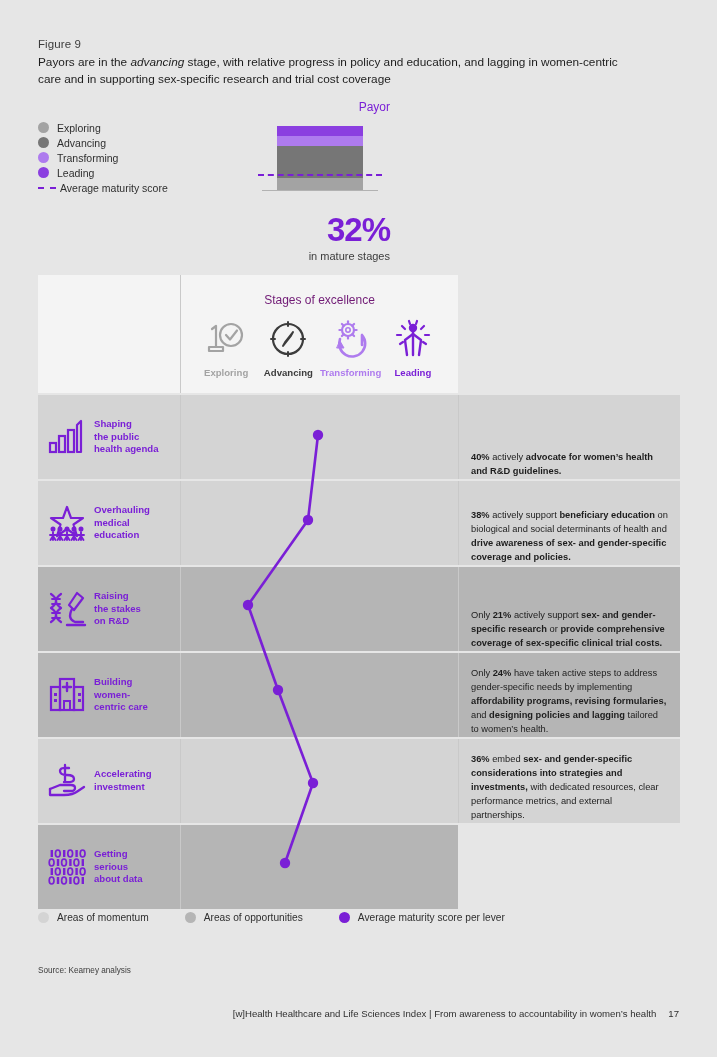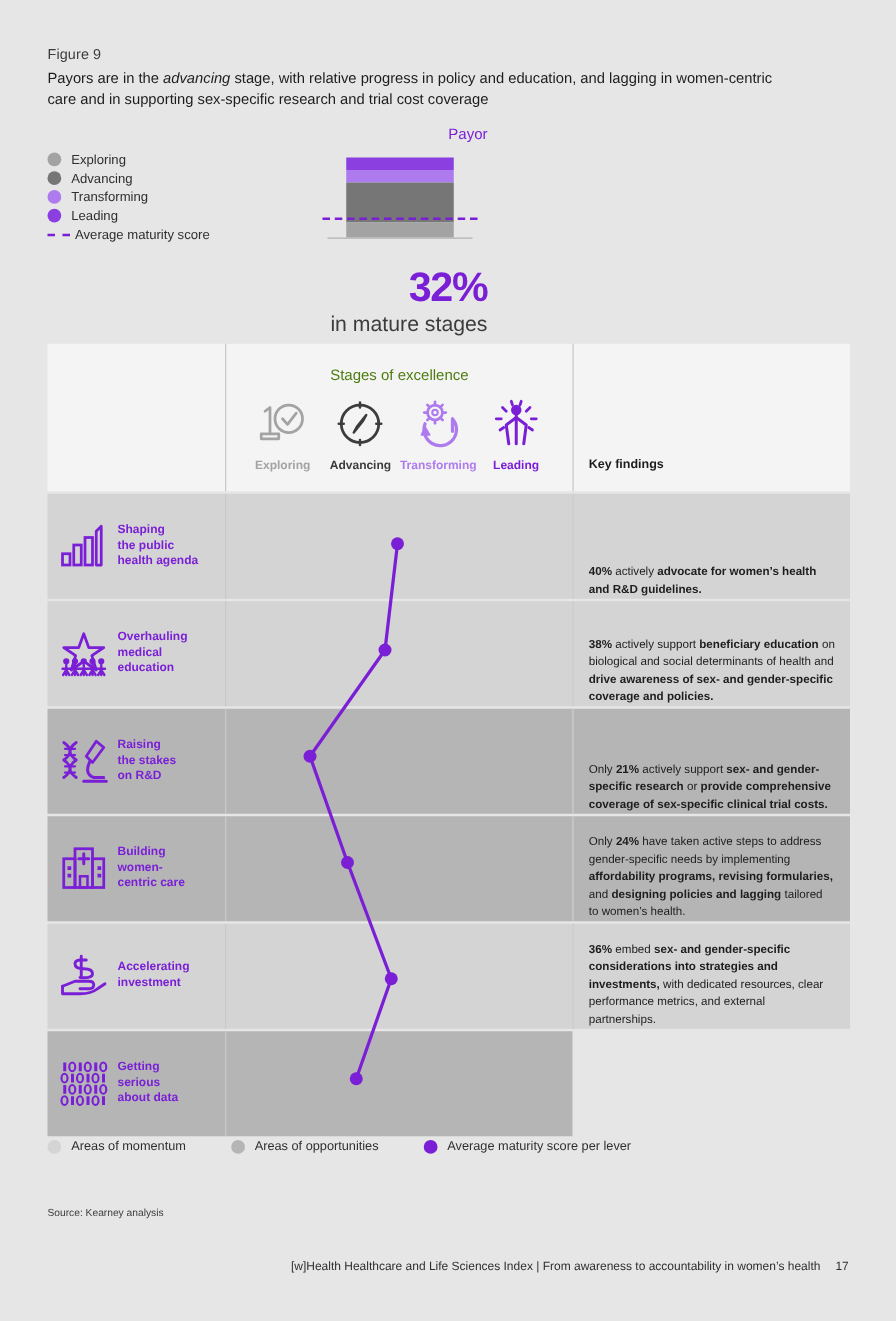--- a/index.html
+++ b/index.html
@@ -32,33 +32,33 @@
 
   
   #payor-block { position: absolute; left: 250px; top: 100px; width: 140px; text-align: right; }
   #payor-title { font-size: 12px; color: #7a1fd6; margin-bottom: 12px; }
   #payor-chart { position: relative; width: 140px; height: 78px; margin: 0 auto; }
   #payor-bar { position: absolute; left: 27px; top: 0; width: 86px; height: 64px; }
   .seg { width: 100%; }
   #payor-baseline { position: absolute; left: 12px; right: 12px; top: 64px; height: 1px; background: #b2b2b2; }
   #payor-avgline { position: absolute; left: 8px; right: 8px; top: 48px; height: 0; border-top: 2px dashed #7a1fd6; }
   #payor-pct { font-size: 33px; font-weight: bold; color: #7a1fd6; line-height: 1.1; margin-top: 8px; letter-spacing: -1px; }
-  #payor-sub { font-size: 17px; color: #3c3c3c; margin-top: 2px; }
+  #payor-sub { font-size: 11px; color: #3c3c3c; margin-top: 2px; }
 
   
   #table { position: absolute; left: 38px; top: 275px; width: 642px; }
   .row { display: flex; width: 642px; position: relative; }
   .c-lever { width: 142px; flex: none; position: relative; }
   .c-stage { width: 278px; flex: none; position: relative; border-left: 1px solid #c9c9c9; }
   .c-find  { width: 222px; flex: none; position: relative; border-left: 1px solid #c9c9c9; }
 
   
   #head-row { height: 118px; }
   #head-row .c-lever, #head-row .c-stage, #head-row .c-find { background: #f4f4f4; }
-  #stages-title { text-align: center; font-size: 12px; color: #4d7c0f; padding-top: 18px; }
+  #stages-title { text-align: center; font-size: 12px; color: #701a75; padding-top: 18px; }
   #stage-icons { display: flex; justify-content: space-around; padding: 8px 14px 0 14px; }
   .stage-col { width: 62px; text-align: center; }
   .stage-ico { height: 46px; display: flex; align-items: flex-end; justify-content: center; }
   .stage-lab { font-size: 9.6px; font-weight: bold; margin-top: 6px; }
   #key-findings-head { font-size: 10px; font-weight: bold; color: #1d1d1d; position: absolute; left: 12px; bottom: 16px; }
 
   
   .row.data { height: 84px; margin-top: 2px; }
   .row.data .c-lever, .row.data .c-stage, .row.data .c-find { background: #d4d4d4; }
   .row.data.momentum .c-lever, .row.data.momentum .c-stage, .row.data.momentum .c-find { background: #b5b5b5; }
@@ -197,23 +197,20 @@
                 <line x1="33" y1="9" x2="30" y2="12" stroke="#7a1fd6" stroke-width="2.2" stroke-linecap="round"></line>
                 <line x1="9" y1="27" x2="12" y2="25" stroke="#7a1fd6" stroke-width="2.2" stroke-linecap="round"></line>
                 <line x1="35" y1="27" x2="32" y2="25" stroke="#7a1fd6" stroke-width="2.2" stroke-linecap="round"></line>
                 <line x1="18" y1="4" x2="19" y2="7" stroke="#7a1fd6" stroke-width="2.2" stroke-linecap="round"></line>
                 <line x1="26" y1="4" x2="25" y2="7" stroke="#7a1fd6" stroke-width="2.2" stroke-linecap="round"></line>
               </svg>
             </div>
             <div class="stage-lab" style="color: rgb(122, 31, 214);">Leading</div>
           </div>
         </div>
-    </div>
-    <div class="c-find">
-      <div id="key-findings-head">Key findings</div>
     </div>
   </div>
 
   <div id="rows-host">
       <div class="row data">
         <div class="c-lever">
           <div class="lever-inner">
             <div class="lever-ico">
               <svg width="40" height="40" viewBox="0 0 40 40" fill="none">
                 <rect x="3" y="26" width="6" height="9" fill="none" stroke="#7a1fd6" stroke-width="2.2"></rect>

